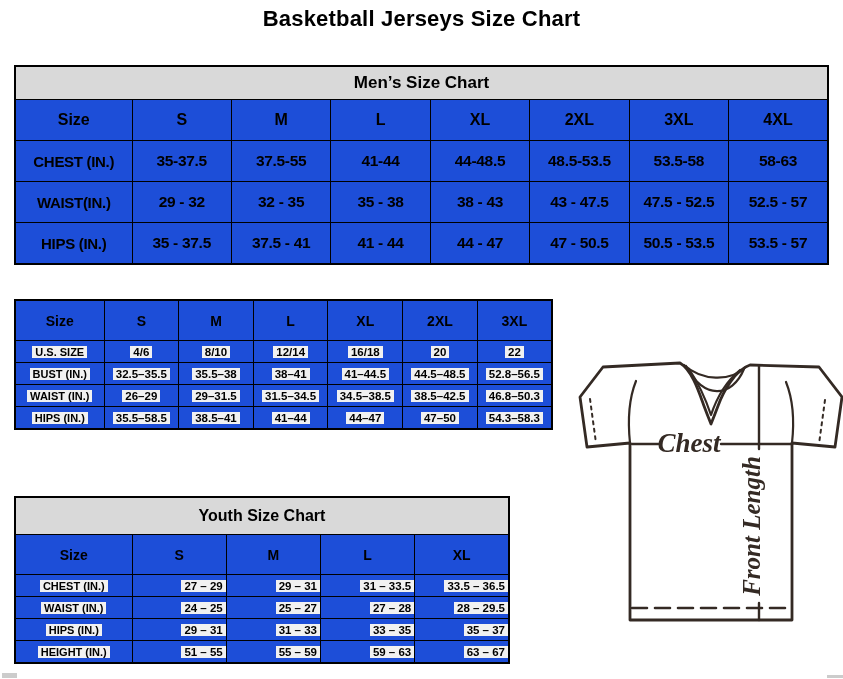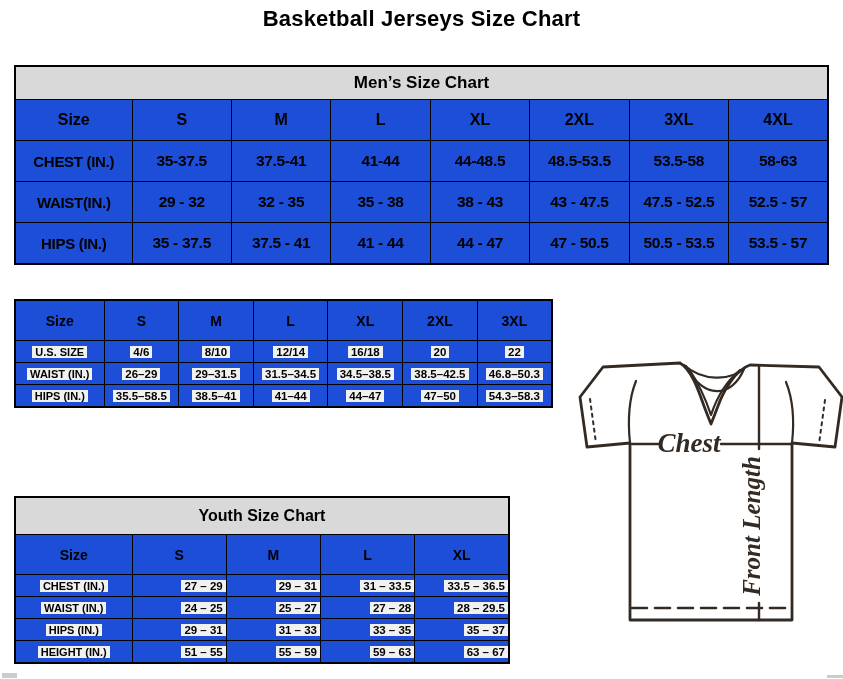--- a/index.html
+++ b/index.html
@@ -80,21 +80,21 @@
       <th>M</th>
       <th>L</th>
       <th>XL</th>
       <th>2XL</th>
       <th>3XL</th>
       <th>4XL</th>
     </tr>
     <tr class="datarow">
       <th>CHEST (IN.)</th>
       <td>35-37.5</td>
-      <td>37.5-41</td>
+      <td>37.5-55</td>
       <td>41-44</td>
       <td>44-48.5</td>
       <td>48.5-53.5</td>
       <td>53.5-58</td>
       <td>58-63</td>
     </tr>
     <tr class="datarow">
       <th>WAIST(IN.)</th>
       <td>29 - 32</td>
       <td>32 - 35</td>
@@ -140,20 +140,29 @@
     <tr class="datarow">
       <th><span class="hl">U.S. SIZE</span></th>
       <td><span class="hl">4/6</span></td>
       <td><span class="hl">8/10</span></td>
       <td><span class="hl">12/14</span></td>
       <td><span class="hl">16/18</span></td>
       <td><span class="hl">20</span></td>
       <td><span class="hl">22</span></td>
     </tr>
     <tr class="datarow">
+      <th><span class="hl">BUST (IN.)</span></th>
+      <td><span class="hl">32.5–35.5</span></td>
+      <td><span class="hl">35.5–38</span></td>
+      <td><span class="hl">38–41</span></td>
+      <td><span class="hl">41–44.5</span></td>
+      <td><span class="hl">44.5–48.5</span></td>
+      <td><span class="hl">52.8–56.5</span></td>
+    </tr>
+    <tr class="datarow">
       <th><span class="hl">WAIST (IN.)</span></th>
       <td><span class="hl">26–29</span></td>
       <td><span class="hl">29–31.5</span></td>
       <td><span class="hl">31.5–34.5</span></td>
       <td><span class="hl">34.5–38.5</span></td>
       <td><span class="hl">38.5–42.5</span></td>
       <td><span class="hl">46.8–50.3</span></td>
     </tr>
     <tr class="datarow">
       <th><span class="hl">HIPS (IN.)</span></th>

